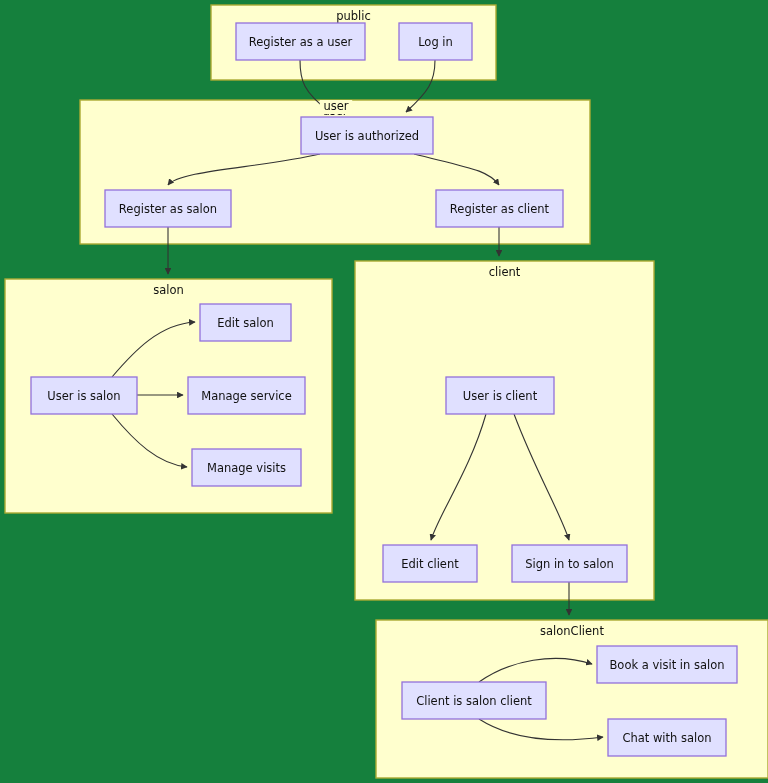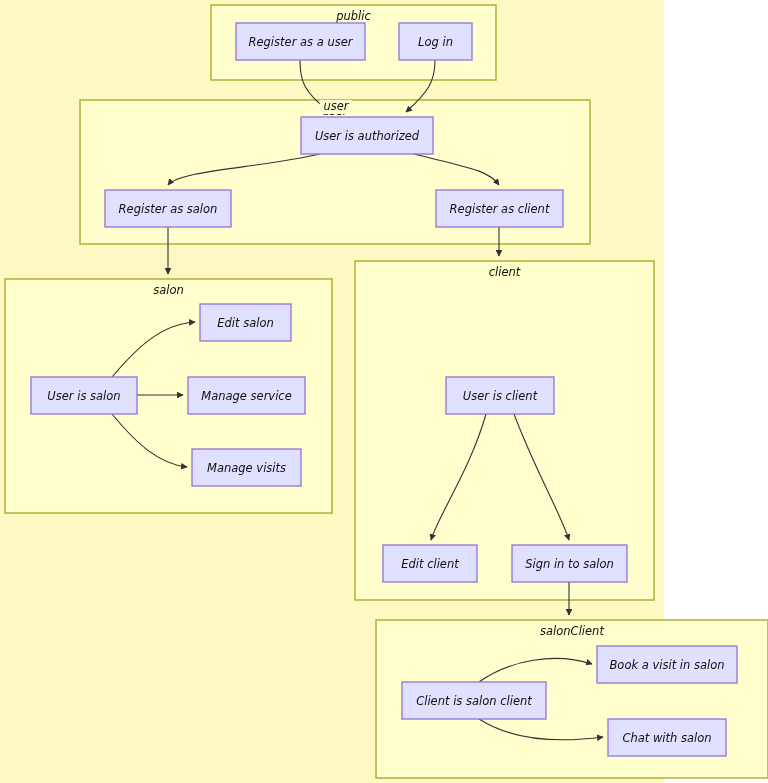--- a/index.html
+++ b/index.html
@@ -1,18 +1,18 @@
 <!DOCTYPE html>
 <html><head>
 <meta charset="utf-8">
 <style>
   html,body{margin:0;padding:0;background:#ffffff;}
   body{width:768px;height:783px;overflow:hidden;
        font-family:"DejaVu Sans","Liberation Sans",sans-serif;}
-  #stage{position:relative;width:664px;height:783px;background:#fef9c3;font-style:italic;}
+  #stage{position:relative;width:768px;height:783px;background:#15803d;}
   svg#flow{position:absolute;left:0;top:0;width:768px;height:783px;display:block;}
   .cluster-rect{fill:#ffffce;stroke:#aaaa33;stroke-width:1.4;}
   .cluster-label{font-size:11.5px;fill:#111111;text-anchor:middle;
                  font-family:"DejaVu Sans","Liberation Sans",sans-serif;}
   .node-rect{fill:#e0e0ff;stroke:#9370db;stroke-width:1.3;}
   .node-label{font-size:11.5px;fill:#111111;text-anchor:middle;
               dominant-baseline:middle;
               font-family:"DejaVu Sans","Liberation Sans",sans-serif;}
   .edge-path{fill:none;stroke:#333333;stroke-width:1.1;}
   .edge-label{font-size:11.5px;fill:#111111;text-anchor:middle;

